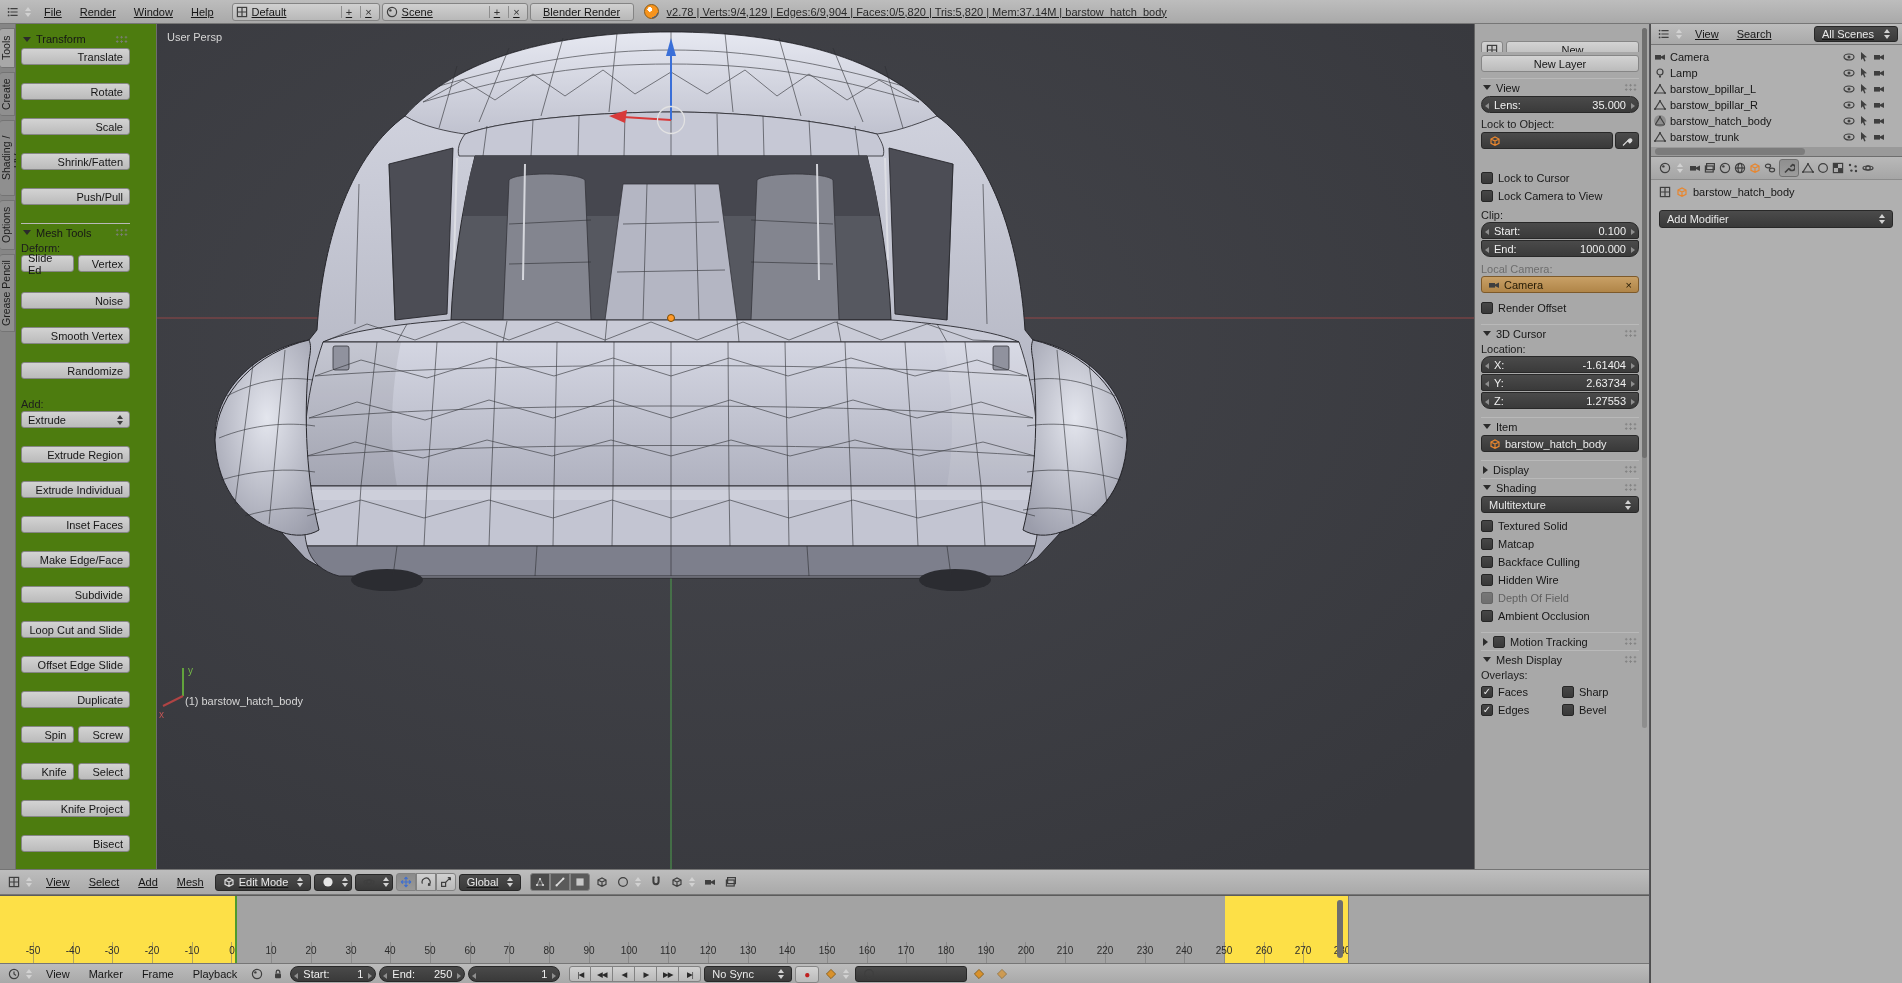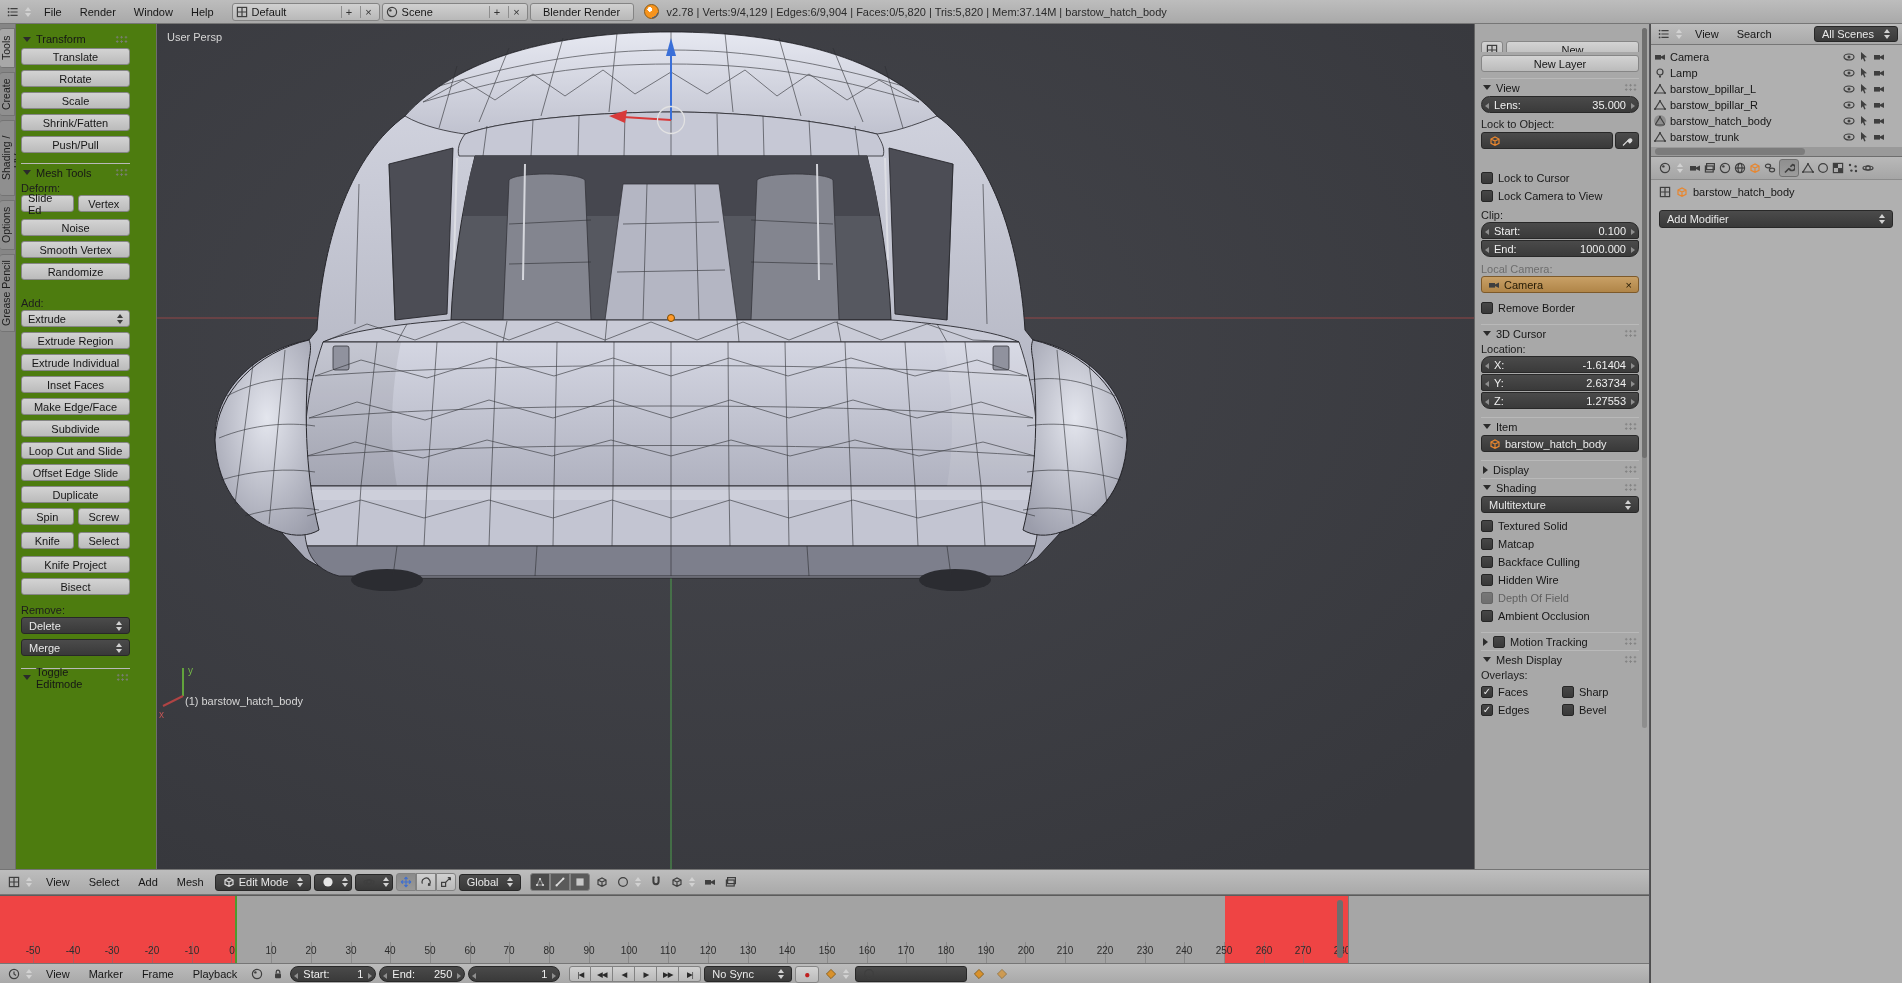--- a/index.html
+++ b/index.html
@@ -1,20 +1,20 @@
 <!DOCTYPE html>
 <html><head>
 <meta charset="utf-8">
 <style>
   *{margin:0;padding:0;box-sizing:border-box;font-family:"Liberation Sans",sans-serif;}
   html,body{width:1902px;height:983px;overflow:hidden;}
   body{position:relative;background:#55555a;font-size:11px;color:#161616;-webkit-font-smoothing:antialiased;}
   .abs{position:absolute;}
   
-  .hdr{background:linear-gradient(180deg,#bdbdbd,#a9a9a9);border-bottom:1px solid #767676;}
+  .hdr{background:linear-gradient(180deg,#bdbdbd,#a9a9a9);border-bottom:1px solid #767676;text-decoration:underline;}
   .mi{display:inline-block;padding:0 8px;color:#161616;cursor:default;}
   .lbtn{background:linear-gradient(180deg,#d3d3d3,#bbbbbb);border:1px solid #868686;border-radius:3px;height:17px;display:flex;align-items:center;justify-content:center;gap:4px;color:#161616;padding:0 6px;}
   .dkbtn{background:linear-gradient(180deg,#4b4b4b,#393939);border:1px solid #282828;border-radius:3px;height:17px;display:flex;align-items:center;gap:4px;color:#e9e9e9;padding:0 7px;}
   .nf{background:linear-gradient(180deg,#4a4a4a,#3a3a3a);border:1px solid #282828;border-radius:9px;height:17px;display:flex;align-items:center;justify-content:space-between;color:#f0f0f0;padding:0 12px;position:relative;}
   .nf.first{border-radius:9px 9px 2px 2px;}
   .nf.mid{border-radius:2px;}
   .nf.last{border-radius:2px 2px 9px 9px;}
   .nf::before,.nf::after{content:"";position:absolute;top:5.5px;width:0;height:0;border-top:3px solid transparent;border-bottom:3px solid transparent;opacity:.55;}
   .nf::before{left:3px;border-right:4px solid #cfcfcf;}
   .nf::after{right:3px;border-left:4px solid #cfcfcf;}
@@ -37,21 +37,21 @@
   
   #topbar{left:0;top:0;width:1902px;height:24px;display:flex;align-items:center;gap:2px;padding:0 4px;}
   .selwrap{display:flex;align-items:center;height:18px;background:linear-gradient(180deg,#d0d0d0,#b8b8b8);border:1px solid #848484;border-radius:3px;padding:0 3px;gap:4px;}
   .selwrap .seg{border-left:1px solid #8e8e8e;padding:0 4px;color:#333;}
   .logo{width:15px;height:15px;border-radius:50%;background:radial-gradient(circle at 36% 34%,#ffffff 0 18%,#f7941d 20% 70%,#2f5faa 72% 100%);border:1px solid #8a5a16;}
   
   #tabs{left:0;top:24px;width:16px;height:845px;background:#868686;border-right:1px solid #6f6f6f;}
   .vtab{position:absolute;left:0;width:15px;writing-mode:vertical-rl;transform:rotate(180deg);font-size:10.5px;color:#1d1d1d;background:#8f8f8f;border:1px solid #747474;border-right:none;border-radius:0 3px 3px 0;padding:5px 0;text-align:center;}
   .vtab.act{background:#a8a8a8;}
   #shelf{left:16px;top:24px;width:141px;height:845px;background:#4d7c0f;border-right:1px solid #6e6e6e;padding:6px 26px 6px 5px;}
-  #shelf .lbtn,#shelf .dkbtn{width:100%;margin-bottom:5px;}
+  #shelf .lbtn,#shelf .dkbtn{width:100%;margin-bottom:18px;justify-content:flex-end;}
   .btnrow{display:flex;gap:4px;margin-bottom:2px;}
   .btnrow .lbtn{flex:1;margin-bottom:0;}
   
   #vp{left:157px;top:24px;width:1317px;height:845px;background:#3a3b40;overflow:hidden;}
   #vp svg.scene{position:absolute;left:0;top:0;}
   .vplabel{position:absolute;color:#d6d6d6;font-size:11px;}
   
   #npanel{left:1474px;top:24px;width:175px;height:845px;background:#a8a8a8;border-left:1px solid #646464;padding:0 10px 0 6px;overflow:hidden;}
   #npanel .vsb{position:absolute;right:2px;top:4px;width:5px;height:700px;background:#8e8e8e;border-radius:3px;}
   #npanel .vsb b{display:block;width:5px;height:430px;background:#6f6f6f;border-radius:3px;}
@@ -59,21 +59,21 @@
   #vphdr{left:0;top:869px;width:1649px;height:26px;display:flex;align-items:center;gap:3px;padding:0 5px;}
   .iconbtn{height:18px;display:flex;align-items:center;gap:2px;padding:0 3px;border-radius:3px;}
   .iconbtn.pressed{background:linear-gradient(180deg,#8f8f8f,#9c9c9c);border:1px solid #707070;}
   .seg3{display:flex;}
   .seg3 .iconbtn{border:1px solid #828282;border-radius:0;background:linear-gradient(180deg,#d0d0d0,#b9b9b9);}
   .seg3 .iconbtn:first-child{border-radius:3px 0 0 3px;}
   .seg3 .iconbtn:last-child{border-radius:0 3px 3px 0;}
   .seg3 .iconbtn.pressed{background:linear-gradient(180deg,#8b8b8b,#989898);}
   
   #tl{left:0;top:895px;width:1649px;height:88px;background:#8d8d8d;border-top:1px solid #5c5c5c;}
-  #tlcanvas{position:absolute;left:0;top:0;width:1488px;height:67px;background:#ef4444;overflow:hidden;}
+  #tlcanvas{position:absolute;left:0;top:0;width:1488px;height:67px;background:#fde047;overflow:hidden;}
   #tlrange{position:absolute;left:236px;top:0;width:989px;height:67px;background:#a3a3a3;}
   #tlticks{position:absolute;left:33px;top:46px;width:1310px;height:21px;background-image:repeating-linear-gradient(90deg,#767676 0 1px,transparent 1px 39.7px);opacity:.55;}
   .tick{position:absolute;top:49px;width:30px;text-align:center;font-size:10px;color:#2c2c2c;}
   #playhead{position:absolute;left:235px;top:0;width:2px;height:67px;background:#4e9a2e;}
   #tlsb{position:absolute;left:1337px;top:4px;width:6px;height:58px;background:#6e6e6e;border-radius:3px;}
   #tlfill{position:absolute;left:1348px;top:0;width:301px;height:67px;background:#a6a6a6;border-left:1px solid #7a7a7a;}
   #tlhdr{position:absolute;left:0;top:67px;width:1649px;height:21px;background:linear-gradient(180deg,#bcbcbc,#a8a8a8);border-top:1px solid #767676;display:flex;align-items:center;gap:3px;padding:0 5px;}
   #tlhdr .nf,#tlhdr .dkbtn{height:16px;}
   .transport{display:flex;}
   .transport .tb{width:22px;height:16px;background:linear-gradient(180deg,#d0d0d0,#b9b9b9);border:1px solid #828282;border-left:none;display:flex;align-items:center;justify-content:center;font-size:7.5px;color:#2a2a2a;letter-spacing:-1px;}
@@ -563,21 +563,21 @@
   <div class="lab dim" style="margin-top:5px">Local Camera:</div>
   <div style="height:17px;background:linear-gradient(180deg,#c8a066,#b08548);border:1px solid #7d5a2b;border-radius:3px;display:flex;align-items:center;gap:4px;padding:0 6px;color:#241a05">
     <svg class="i">
         <use href="#sy-cam"></use>
       </svg>
     <span style="flex:1">Camera</span>
     <span>×</span>
   </div>
   <div class="chkrow" style="margin-top:6px">
       <span class="cb"></span>
-      <span>Remove Border</span>
+      <span>Render Offset</span>
     </div>
 
   <div class="ph" style="margin-top:8px">
       <span class="tri-d"></span>
       <span>3D Cursor</span>
       <span class="dots"></span>
     </div>
   <div class="lab">Location:</div>
   <div class="nf first">
       <span>X:</span>

